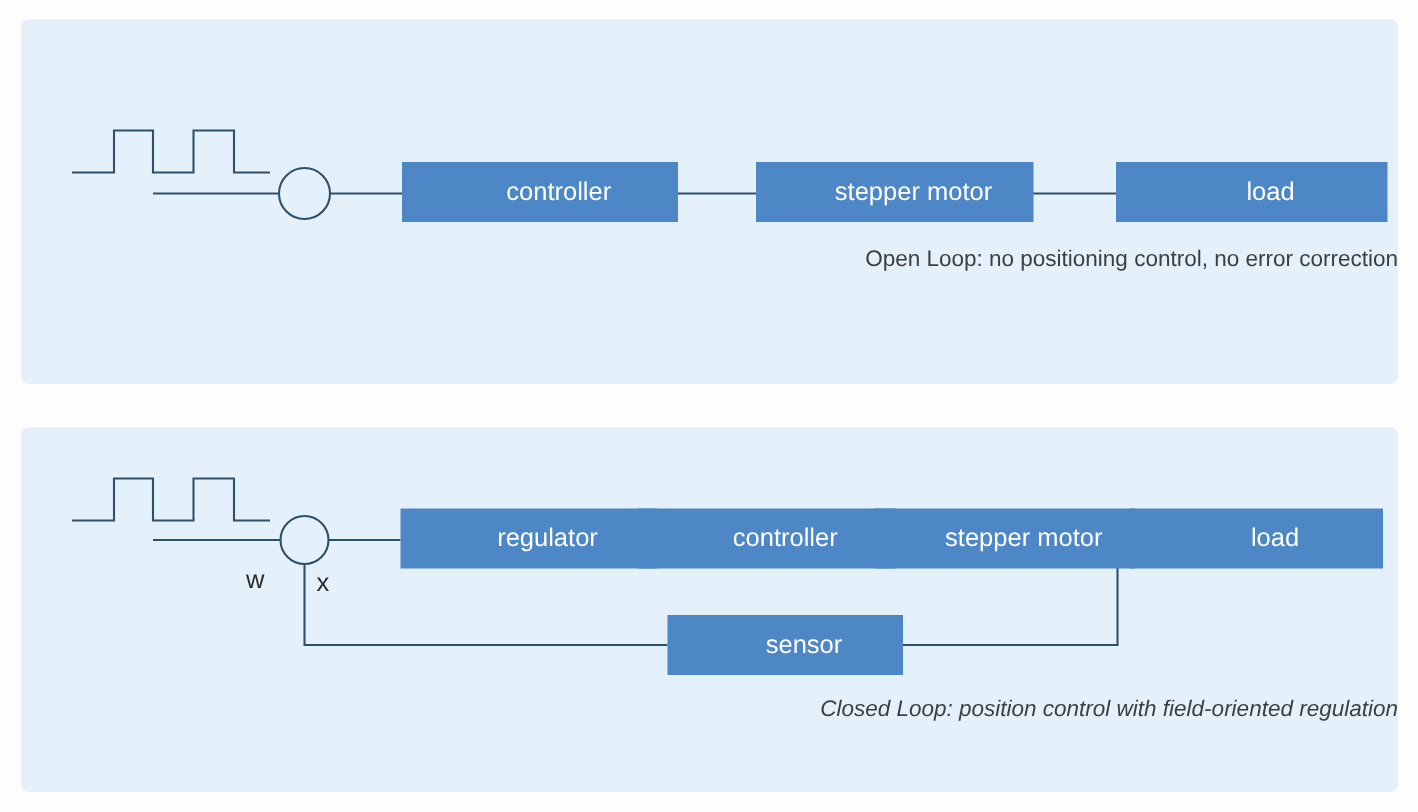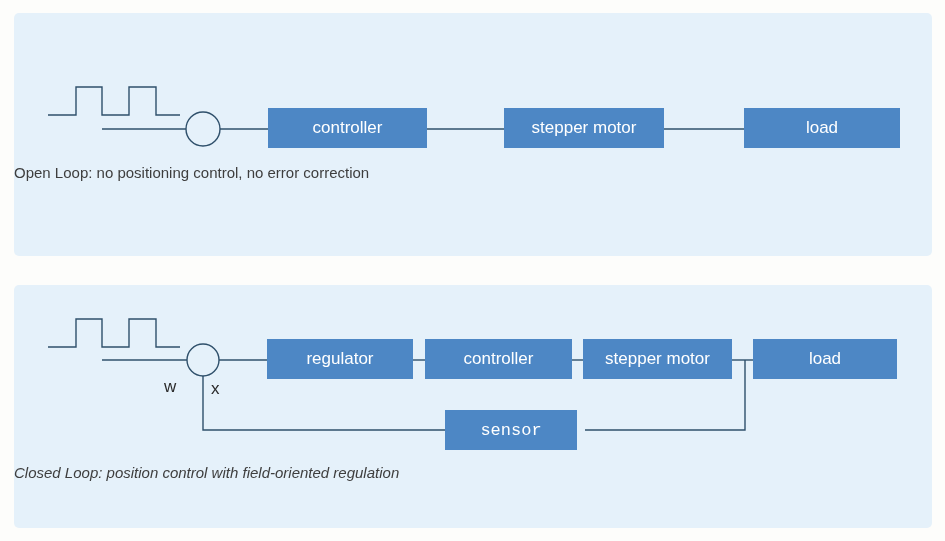--- a/index.html
+++ b/index.html
@@ -37,25 +37,26 @@
   }
   .block {
     position: absolute;
     height: 40px;
     background: var(--box_blue, #4d87c5);
     color: var(--box_text, #ffffff);
     display: flex;
     align-items: center;
     justify-content: center;
     font-size: 17px;
+    padding-left: 25px;
   }
   .caption {
     position: absolute;
     left: 0; right: 0;
-    text-align: left;
+    text-align: right;
     color: var(--caption_text, #3e3e3e);
     font-size: 15px;
   }
   .panel-open .caption   { top: 151px; }
   .panel-closed .caption { top: 179px; font-style: italic; }
   .sig-label {
     position: absolute;
     color: #2b2b2b;
     font-size: 17px;
     line-height: 1;
@@ -109,21 +110,21 @@
     </div>
     <div class="block" style="left:411px; top:54px; width:147px;">
       <span>controller</span>
     </div>
     <div class="block" style="left:569px; top:54px; width:149px;">
       <span>stepper motor</span>
     </div>
     <div class="block" style="left:739px; top:54px; width:144px;">
       <span>load</span>
     </div>
-    <div class="block" style="left:431px; top:125px; width:132px;font-family:Liberation Mono, monospace;">
+    <div class="block" style="left:431px; top:125px; width:132px;">
       <span>sensor</span>
     </div>
 
     <div class="sig-label sig-w">w</div>
     <div class="sig-label sig-x">x</div>
 
     <div class="caption">Closed Loop: position control with field-oriented regulation</div>
   </section>
 
 </div>

